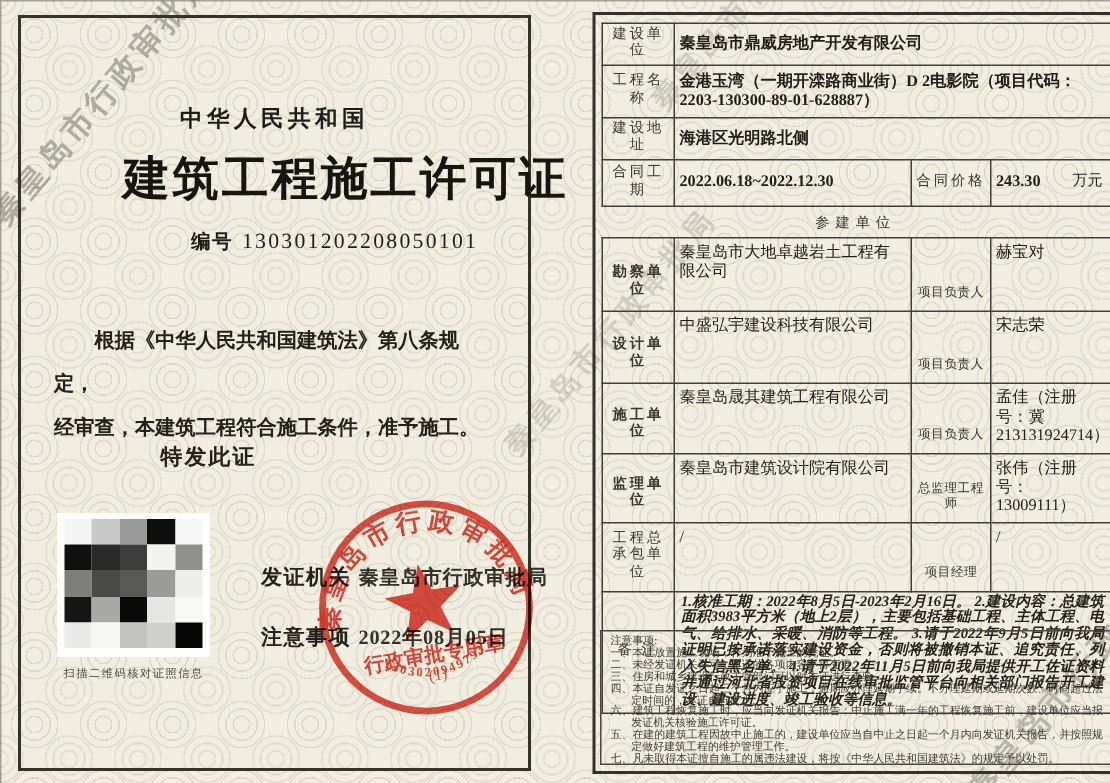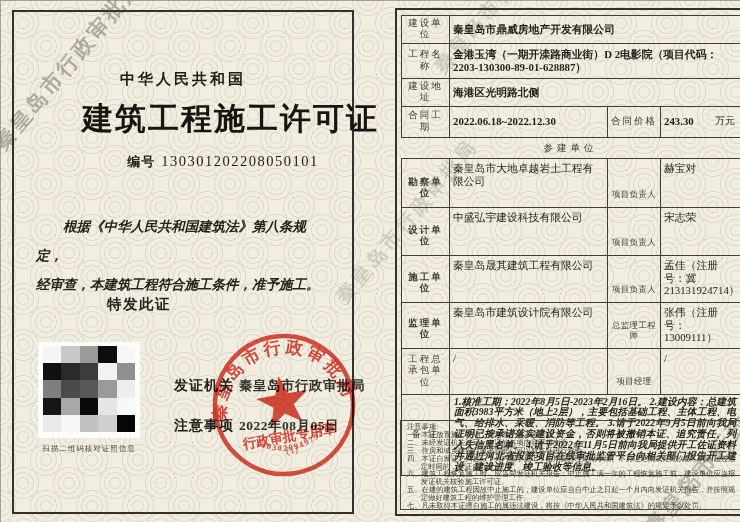--- a/index.html
+++ b/index.html
@@ -26,21 +26,21 @@
   .page-left{position:absolute;left:12px;top:10px;width:338px;height:500px;
              border:2px solid #33312a;}
   .country{position:absolute;left:0;top:58px;width:100%;text-align:center;
            font-size:15px;font-weight:bold;letter-spacing:3px;color:#1e1c16;}
   .cert-title{position:absolute;left:0;top:86px;width:100%;text-align:right;
            font-size:31px;font-weight:bold;letter-spacing:2px;color:#17150f;margin-left:27px;}
   .serial{position:absolute;left:0;top:140px;width:100%;text-align:center;color:#201e18;padding-left:40px;}
   .serial .s-lbl{font-size:13px;font-weight:bold;letter-spacing:1px;margin-right:6px;}
   .serial .s-num{font-size:14.5px;letter-spacing:1.5px;}
   .statement{position:absolute;left:22px;top:200px;width:296px;
-             font-size:13.5px;font-weight:bold;line-height:29px;color:#23211a;font-style:italic;}
+             font-size:13.5px;font-weight:bold;line-height:29px;color:#23211a;}
   .statement .line1{text-indent:2em;}
   .declare{position:absolute;left:93px;top:283px;font-size:14.5px;font-weight:bold;
            letter-spacing:1.5px;color:#23211a;}
   .qr-panel{position:absolute;left:24px;top:330px;width:102px;height:96px;background:#fdfdfb;}
   .qr-grid{position:absolute;left:5px;top:4px;width:92px;height:86px;display:grid;
            grid-template-columns:repeat(5,1fr);grid-template-rows:repeat(5,1fr);}
   .qr-caption{position:absolute;left:8px;top:432px;width:134px;text-align:center;
               font-size:7.5px;color:#4c4a42;letter-spacing:1px;}
   .issue-row{position:absolute;left:160px;white-space:nowrap;color:#23211a;}
   .issuer-row{top:364px;}

